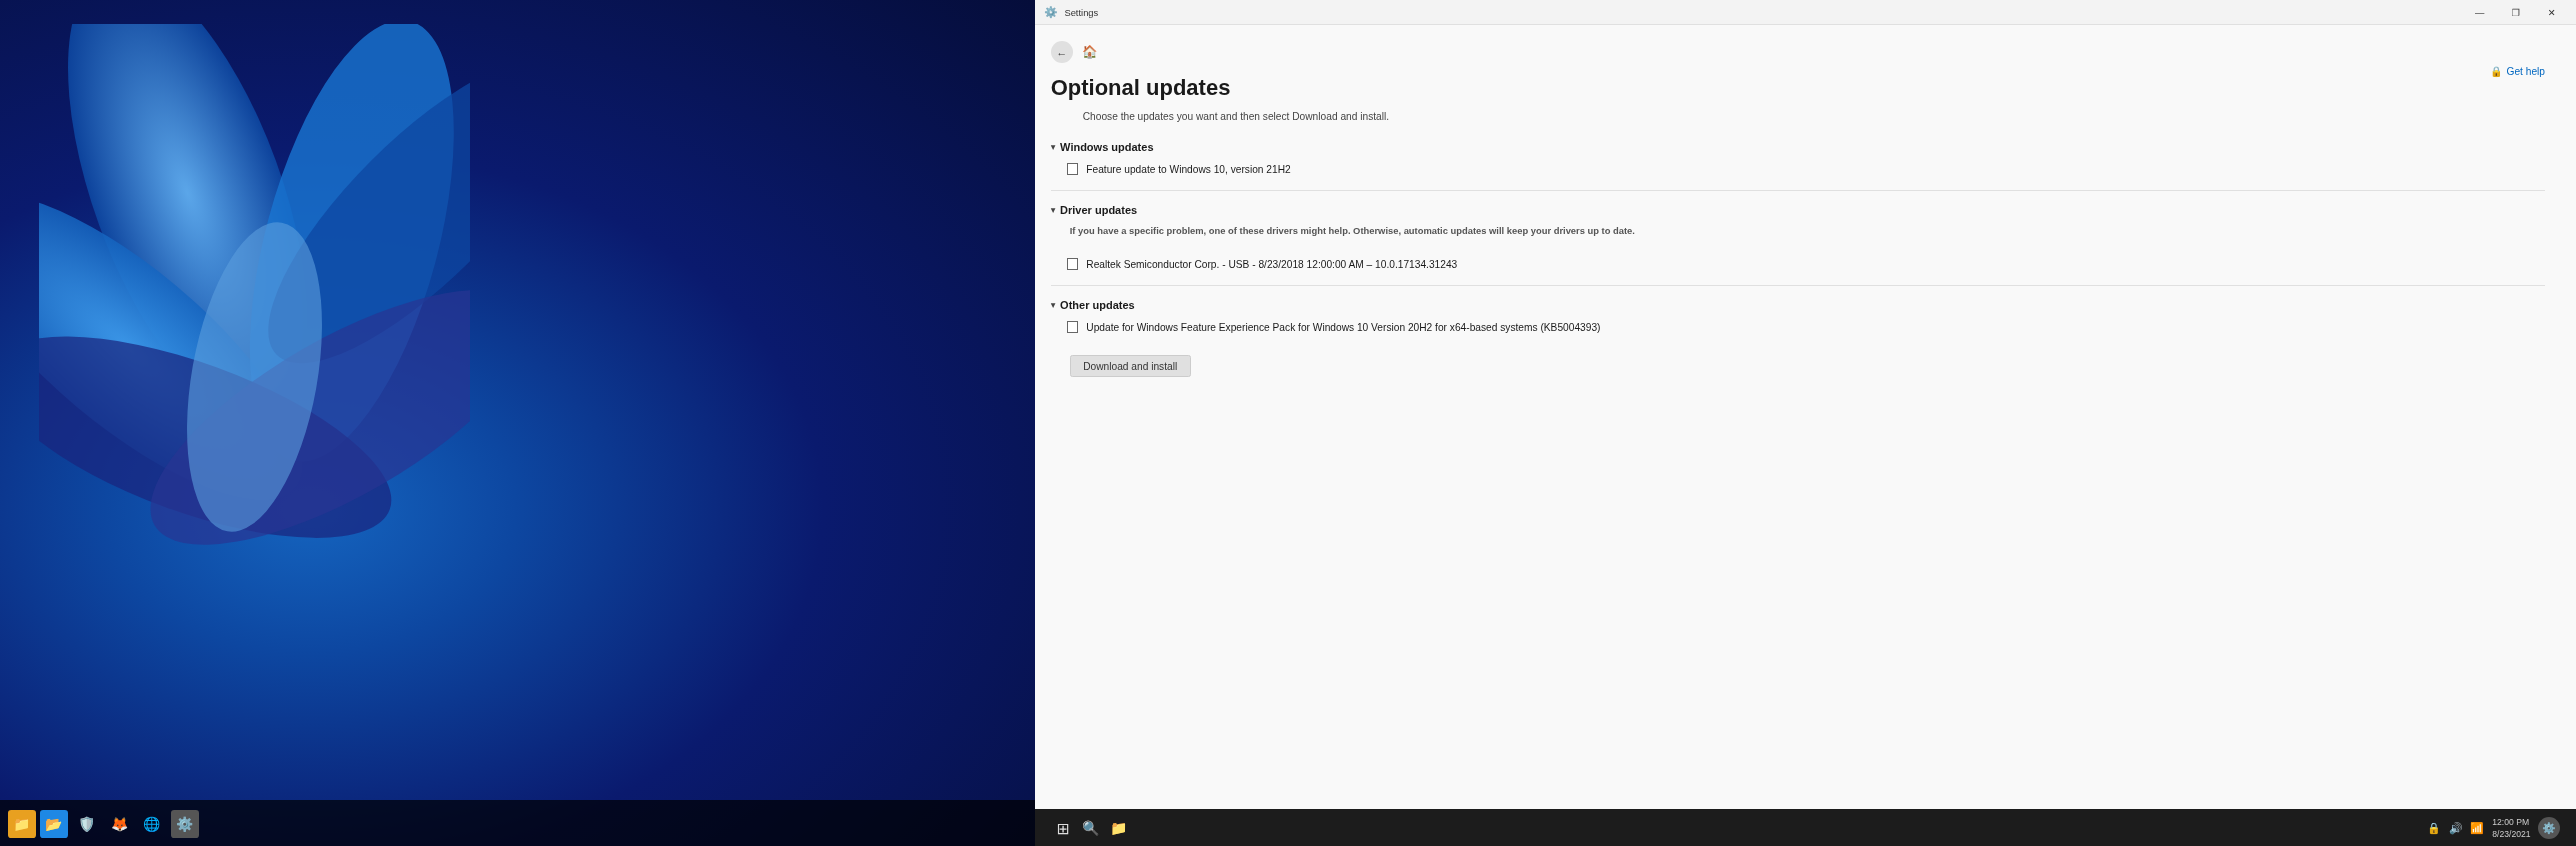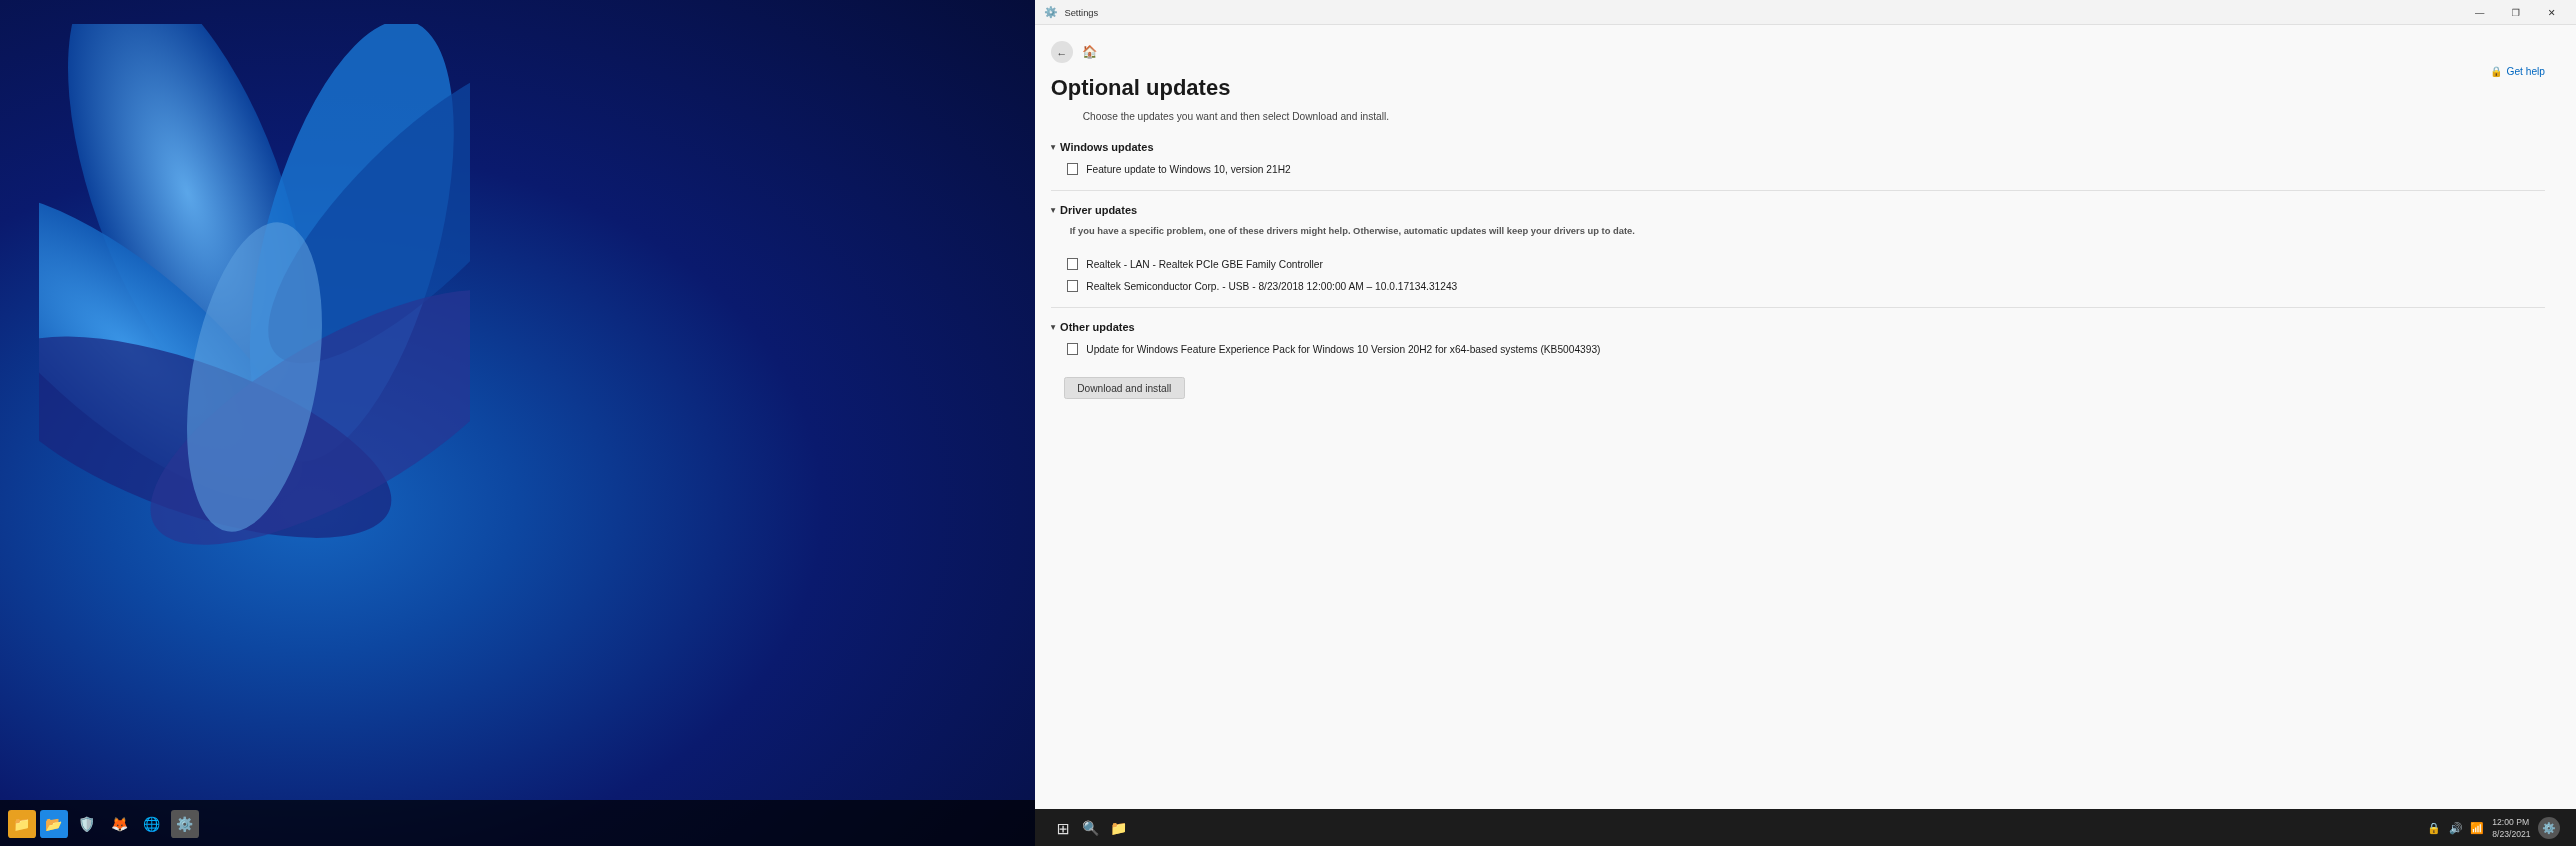--- a/index.html
+++ b/index.html
@@ -190,21 +190,21 @@
       margin-top: 0.8px;
       cursor: pointer;
     }
 
     .update-label {
       font-size: 10.2px;
       color: #1a1a1a;
     }
 
     .download-btn {
-      margin-left: 13px;
+      margin-left: 19px;
       margin-top: 6.3px;
       padding: 4.7px 12.5px;
       background: #e0e0e0;
       border: 0.8px solid #ccc;
       border-radius: 2.4px;
       font-size: 10.2px;
       color: #333;
       cursor: pointer;
     }
 
@@ -311,24 +311,20 @@
 
     
     <div class="section">
       <div class="section-header">
         <span class="section-header-chevron">▾</span>
         <span class="section-title">Driver updates</span>
       </div>
       <p class="section-description">If you have a specific problem, one of these drivers might help. Otherwise, automatic updates will keep your drivers up to date.</p>
       <div class="update-item">
         <div class="update-checkbox"></div>
-        <span class="update-label">Realtek - LAN - Realtek PCIe GBE Family Controller</span>
-      </div>
-      <div class="update-item">
-        <div class="update-checkbox"></div>
         <span class="update-label">Realtek Semiconductor Corp. - USB - 8/23/2018 12:00:00 AM – 10.0.17134.31243</span>
       </div>
     </div>
 
     <hr class="divider">
 
     
     <div class="section">
       <div class="section-header">
         <span class="section-header-chevron">▾</span>

